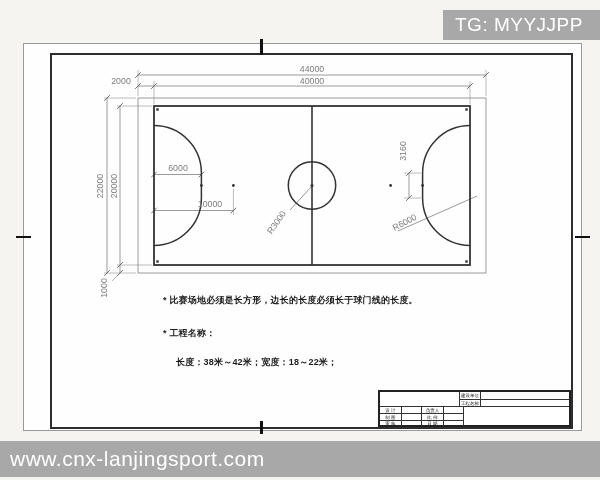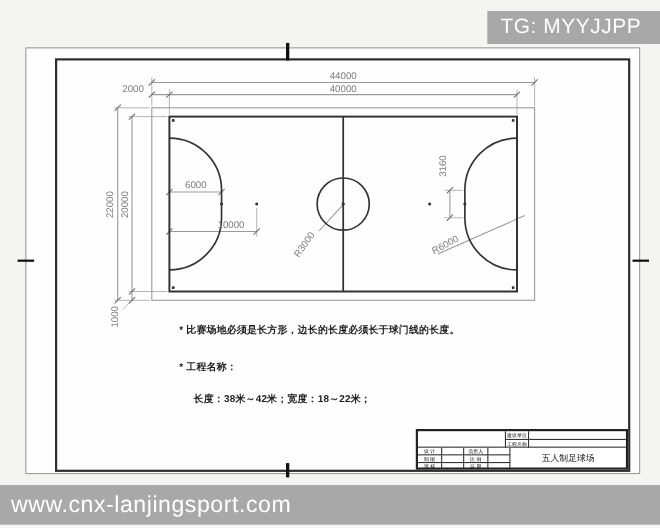--- a/index.html
+++ b/index.html
@@ -148,16 +148,15 @@
     <div class="cell lab" style="left:0;top:22px;width:22px;height:7px;line-height:7px;">制 图</div>
     <div class="cell" style="left:22px;top:22px;width:20px;height:7px;"></div>
     <div class="cell lab" style="left:42px;top:22px;width:22px;height:7px;line-height:7px;">比 例</div>
     <div class="cell" style="left:64px;top:22px;width:20px;height:7px;"></div>
 
     <div class="cell lab" style="left:0;top:29px;width:22px;height:5px;line-height:5px;border-bottom:none;">审 核</div>
     <div class="cell" style="left:22px;top:29px;width:20px;height:5px;border-bottom:none;"></div>
     <div class="cell lab" style="left:42px;top:29px;width:22px;height:5px;line-height:5px;border-bottom:none;">日 期</div>
     <div class="cell" style="left:64px;top:29px;width:20px;height:5px;border-bottom:none;"></div>
 
-    <div class="cell tb-title" style="left:84px;top:15px;width:105px;height:19px;line-height:19px;">五人制足球场</div>
   </div>
 
 </div>
 
 </body></html>

